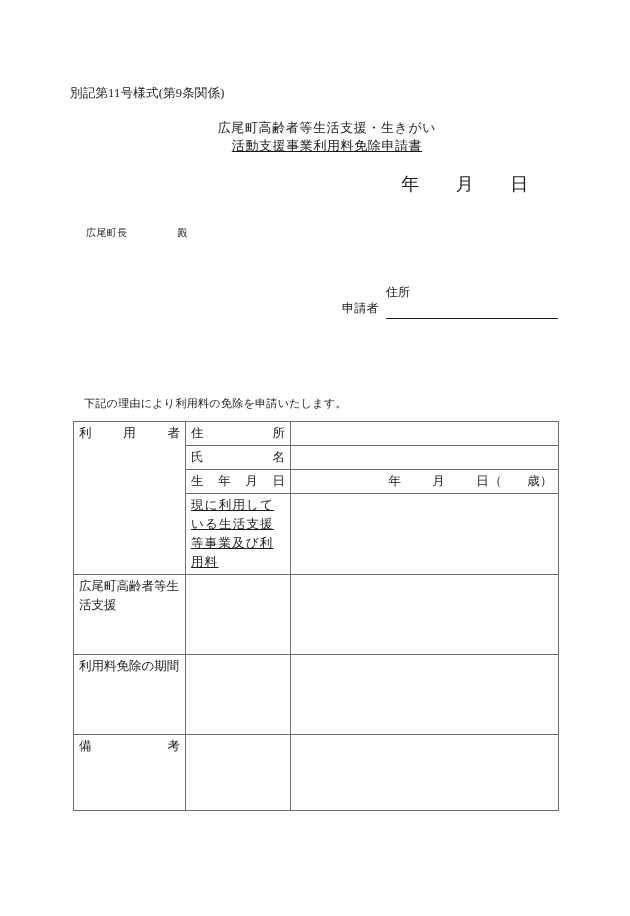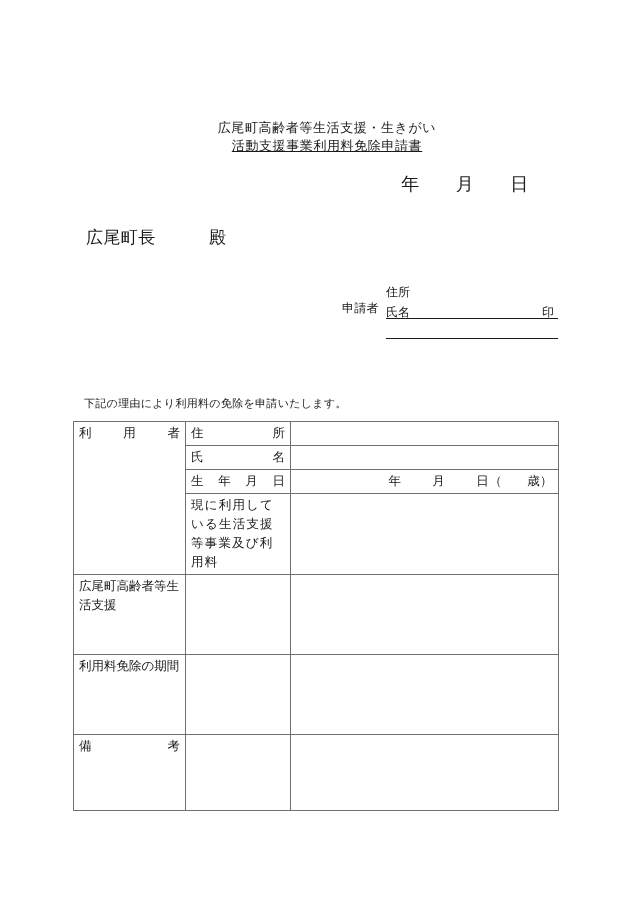--- a/index.html
+++ b/index.html
@@ -64,21 +64,21 @@
     padding-left: 300px;
     box-sizing: border-box;
     letter-spacing: 0.5px;
   }
   .date-line .gap { display: inline-block; width: 26px; }
 
   .addressee {
     position: absolute;
     left: 86px;
     top: 226px;
-    font-size: 17px;
+    font-size: 10px;
     letter-spacing: 0.4px;
   }
   .addressee .gap { display: inline-block; width: 44px; }
 
   
   .applicant {
     position: absolute;
     left: 342px;
     top: 299px;
     width: 216px;
@@ -147,27 +147,29 @@
     padding-right: 20px;
     letter-spacing: 0.4px;
     white-space: nowrap;
   }
   .dob-value .gap { display: inline-block; width: 24px; }
   .dob-value .gap-sm { display: inline-block; width: 18px; }
 
   .wrap-label {
     line-height: 16px;
     letter-spacing: 1.2px;
+    text-decoration: underline;
   }
 </style>
 </head>
 <body>
 
 <div class="page">
 
+  <div class="form-no">別記第11号様式(第9条関係)</div>
 
   <div class="doc-title">
     <span>広尾町高齢者等生活支援・生きがい</span>
     <span class="line2">活動支援事業利用料免除申請書</span>
   </div>
 
   <div class="date-line">
     <span>年</span>
     <span class="gap"></span>
     <span>月</span>
@@ -180,24 +182,20 @@
     <span class="gap"></span>
     <span>殿</span>
   </div>
 
   <div class="applicant">
     <div class="applicant-label">申請者</div>
     <div class="applicant-fields">
       <div class="field-row">
         <span>住所</span>
         <span></span>
-      </div>
-      <div class="field-row">
-        <span>氏名</span>
-        <span class="seal">印</span>
       </div>
     </div>
   </div>
 
   <div class="statement">下記の理由により利用料の免除を申請いたします。</div>
 
   <table class="form-table">
     <colgroup>
       <col class="col-label">
       <col class="col-sublabel">

